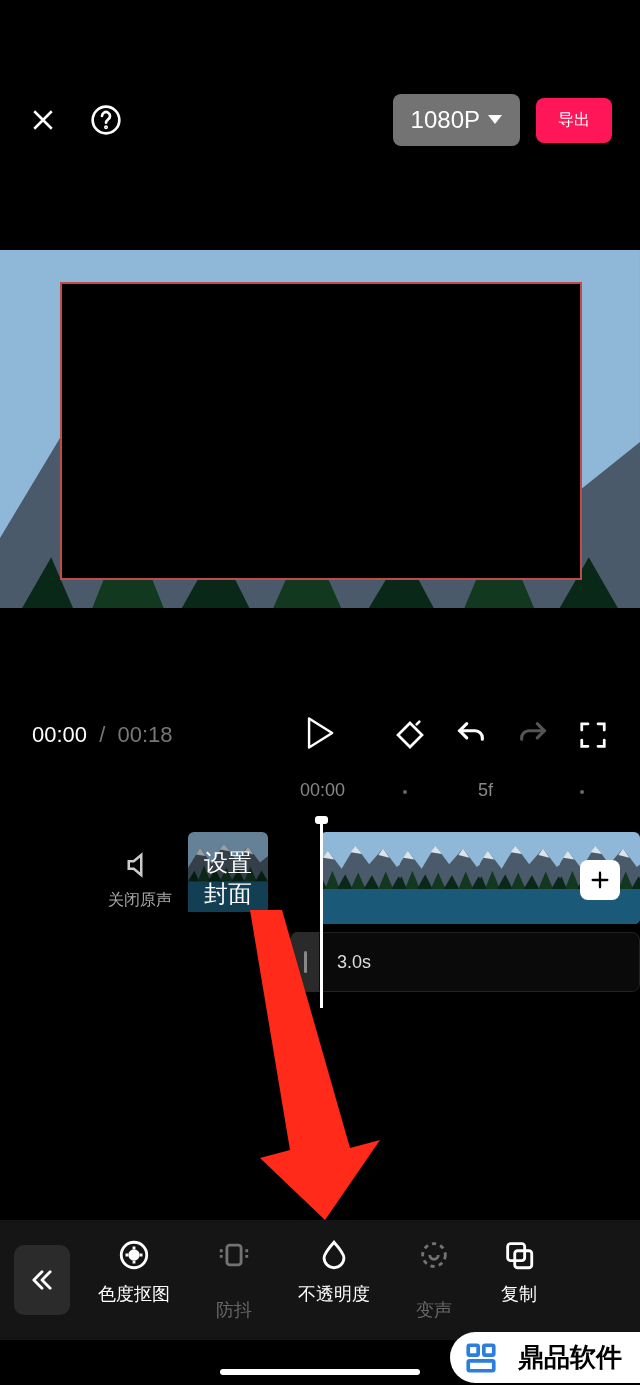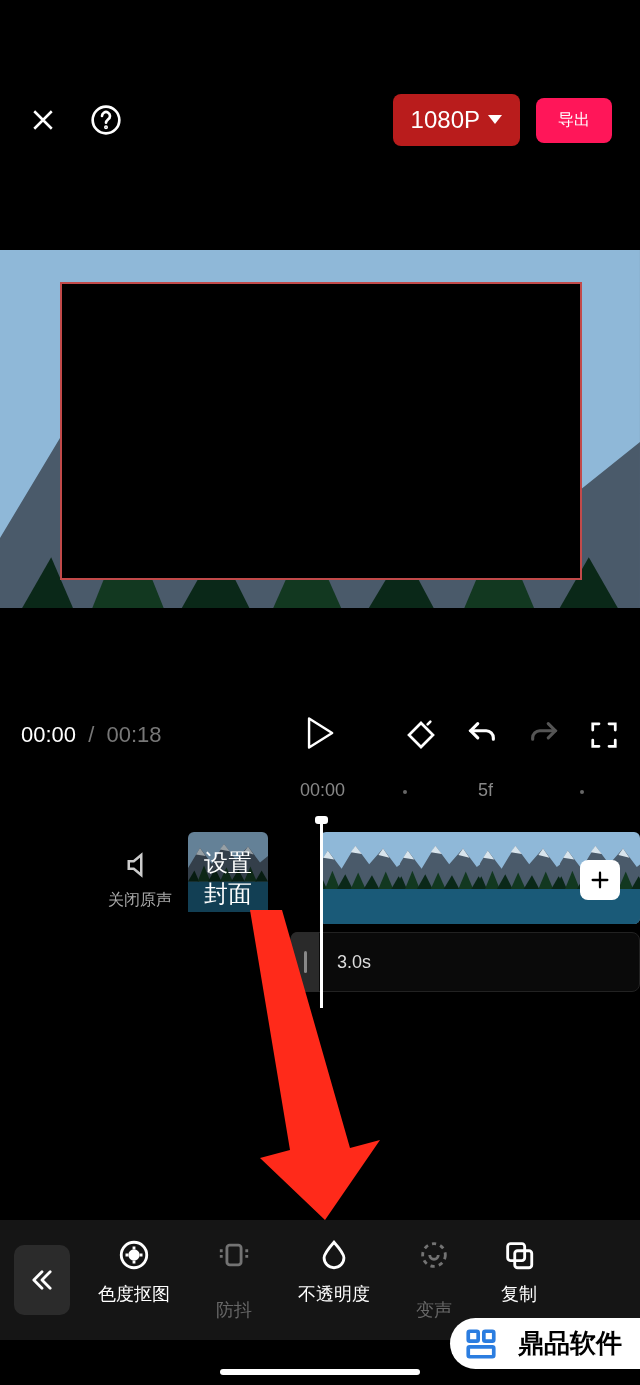--- a/index.html
+++ b/index.html
@@ -3,30 +3,30 @@
 <meta charset="utf-8">
 <style>
   * { box-sizing: border-box; margin: 0; padding: 0; }
   html, body { width: 640px; height: 1385px; background: #000; font-family: -apple-system, "PingFang SC", sans-serif; color: #fff; overflow: hidden; }
   .app { position: relative; width: 640px; height: 1385px; background: #000; }
 
   
   .header { position: absolute; top: 95px; left: 0; right: 0; height: 50px; display: flex; align-items: center; padding: 0 28px; }
   .header .left { display: flex; align-items: center; gap: 32px; }
   .header .right { margin-left: auto; display: flex; align-items: center; gap: 16px; }
-  .btn-resolution { background: #b91c1c; color: #fff; border-radius: 8px; padding: 12px 18px; font-size: 24px; display: flex; align-items: center; gap: 8px; }
+  .btn-resolution { background: #737373; color: #fff; border-radius: 8px; padding: 12px 18px; font-size: 24px; display: flex; align-items: center; gap: 8px; }
   .btn-export { background: #ff1659; color: #fff; border-radius: 8px; padding: 12px 22px; font-size: 16px; font-weight: 500; }
 
   
   .preview { position: absolute; top: 250px; left: 0; width: 640px; height: 360px; }
   .preview-bg { position: absolute; inset: 0; }
   .preview-overlay { position: absolute; top: 32px; left: 60px; width: 522px; height: 298px; background: #000; border: 2px solid #c24a4a; }
 
   
-  .playrow { position: absolute; top: 710px; left: 0; right: 0; height: 50px; display: flex; align-items: center; padding: 0 21px; }
+  .playrow { position: absolute; top: 710px; left: 0; right: 0; height: 50px; display: flex; align-items: center; padding: 0 32px; }
   .time { font-size: 22px; color: #fff; }
   .time .total { color: #777; }
   .time .sep { color: #777; margin: 0 6px; }
   .play-center { position: absolute; left: 50%; transform: translateX(-50%); }
   .play-icons { margin-left: auto; display: flex; align-items: center; gap: 28px; }
 
   
   .ruler { position: absolute; top: 780px; left: 0; right: 0; height: 24px; font-size: 18px; color: #888; }
   .ruler .m0 { position: absolute; left: 300px; }
   .ruler .m1 { position: absolute; left: 478px; }
@@ -62,21 +62,21 @@
   .tool.active .lbl { color: #fff; }
   .tool.normal .lbl { color: #fff; }
   .tool.dim .lbl { color: #666; margin-top: 16px; }
   .tool.dim svg { opacity: 0.4; }
   .tool svg { stroke: #fff; }
 
   
   .home-ind { position: absolute; bottom: 10px; left: 50%; transform: translateX(-50%); width: 200px; height: 6px; background: #fff; border-radius: 3px; }
 
   
-  .watermark { position: absolute; bottom: 16px; right: 0; background: #fff; color: #000; border-radius: 28px 0 0 28px; padding: 8px 18px 8px 14px; display: flex; align-items: center; gap: 20px; font-size: 26px; font-weight: 700; }
+  .watermark { position: absolute; bottom: 2px; right: 0; background: #fff; color: #000; border-radius: 28px 0 0 28px; padding: 8px 18px 8px 14px; display: flex; align-items: center; gap: 20px; font-size: 26px; font-weight: 700; }
 
   
   .mtn-sky { fill: #8fb8d8; }
   .mtn-far { fill: #4a5a6a; }
   .mtn-snow { fill: #d8e4ec; }
   .mtn-tree { fill: #0a2818; }
   .mtn-tree2 { fill: #123820; }
   .mtn-water { fill: #1a5a78; }
 </style>
 </head>

